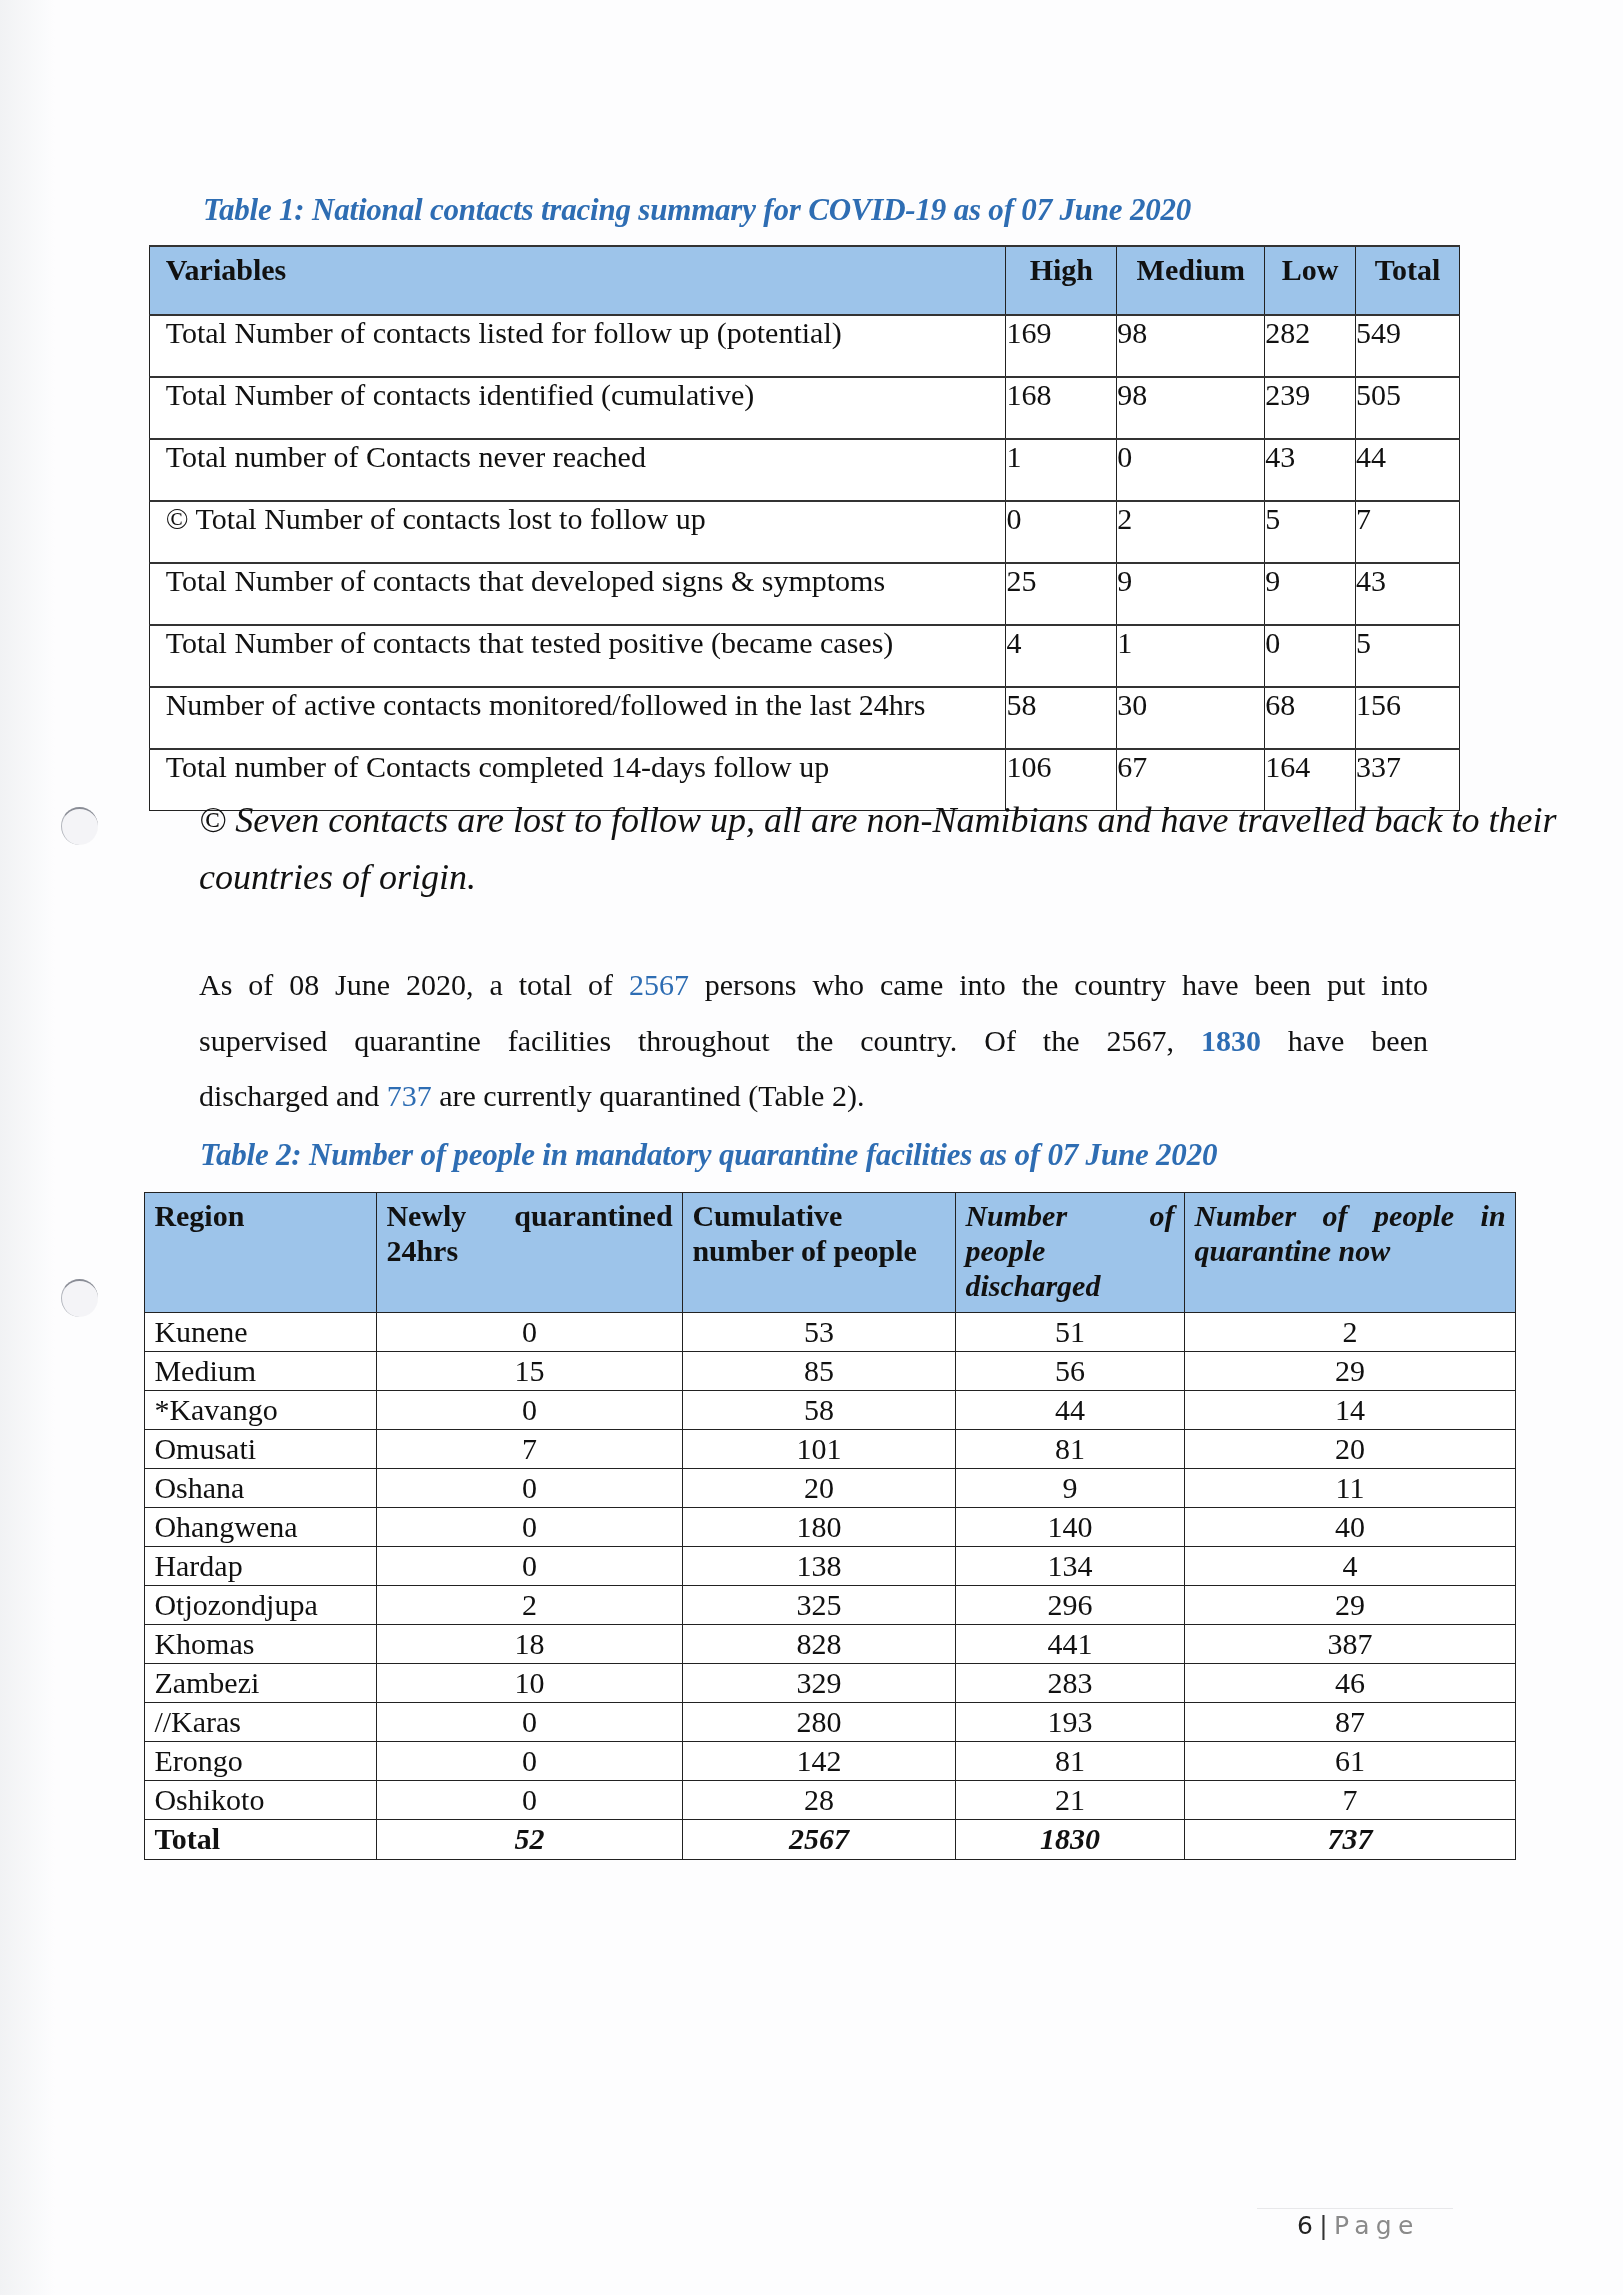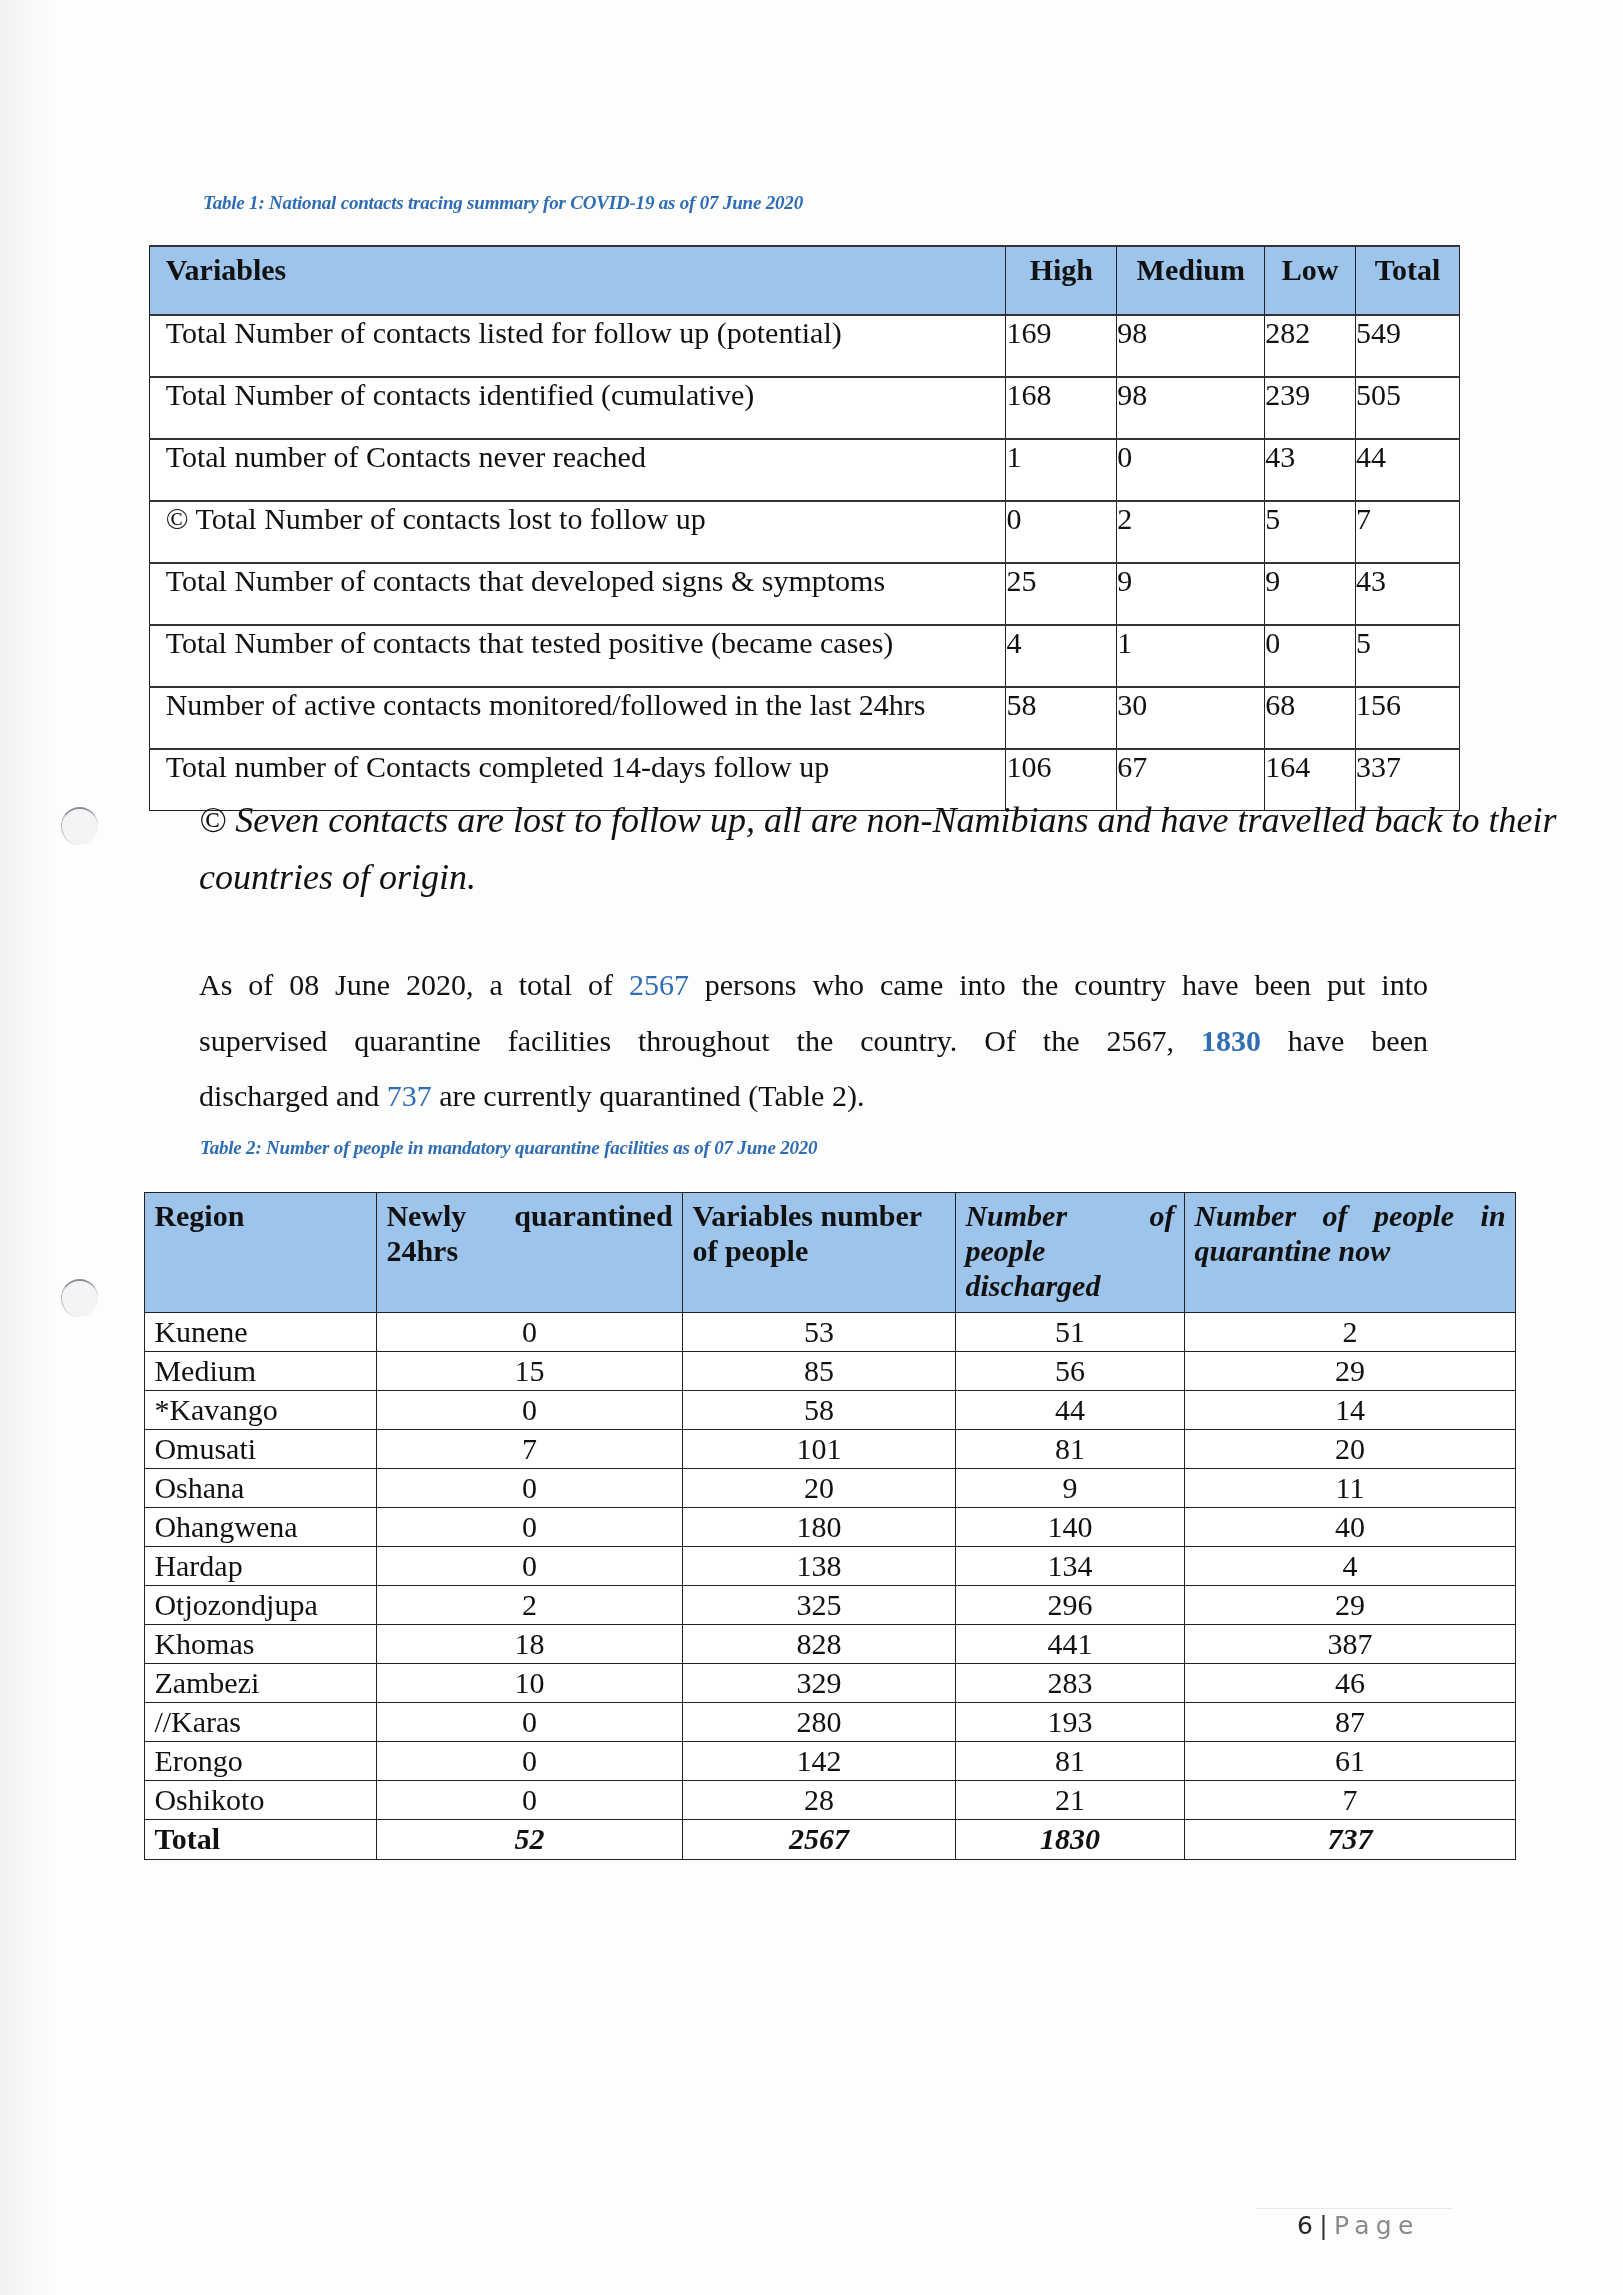--- a/index.html
+++ b/index.html
@@ -13,21 +13,21 @@
     position:absolute; left:0; top:0; width:55px; height:2295px;
     background:linear-gradient(to right, #f1f2f4, #fdfdfe);
   }
   .punch {
     position:absolute; width:36px; height:36px; border-radius:50%;
     border-top:2.4px solid #8a8d96; border-left:1.6px solid #b3b6bd;
     background:rgba(238,239,242,0.6);
   }
   .caption {
     position:absolute; font-style:italic; font-weight:bold;
-    color:#2e6db3; font-size:19px; letter-spacing:-0.2px;
+    color:#2e6db3; font-size:31px; letter-spacing:-0.2px;
   }
   
   .t1 {
     position:absolute; left:149px; top:245px; width:1311px;
     border-collapse:collapse; font-size:30px;
   }
   .t1 th, .t1 td { border:1.6px solid #222; padding:0; }
   .t1 th {
     background:#9dc4ea; height:61px; font-weight:bold; vertical-align:top;
     padding-top:6.3px; text-align:center;
@@ -184,21 +184,21 @@
     <col style="width:232px">
       <col style="width:306px">
       <col style="width:273px">
       <col style="width:229px">
       <col style="width:331px">
   </colgroup>
   <thead>
     <tr>
       <th>Region</th>
       <th class="just">Newly quarantined 24hrs</th>
-      <th>Variables number of people</th>
+      <th>Cumulative number of people</th>
       <th class="it just">Number of people discharged</th>
       <th class="it just">Number of people in quarantine now</th>
     </tr>
   </thead>
   <tbody>
     <tr>
       <td class="region">Kunene</td>
       <td>0</td>
       <td>53</td>
       <td>51</td>

